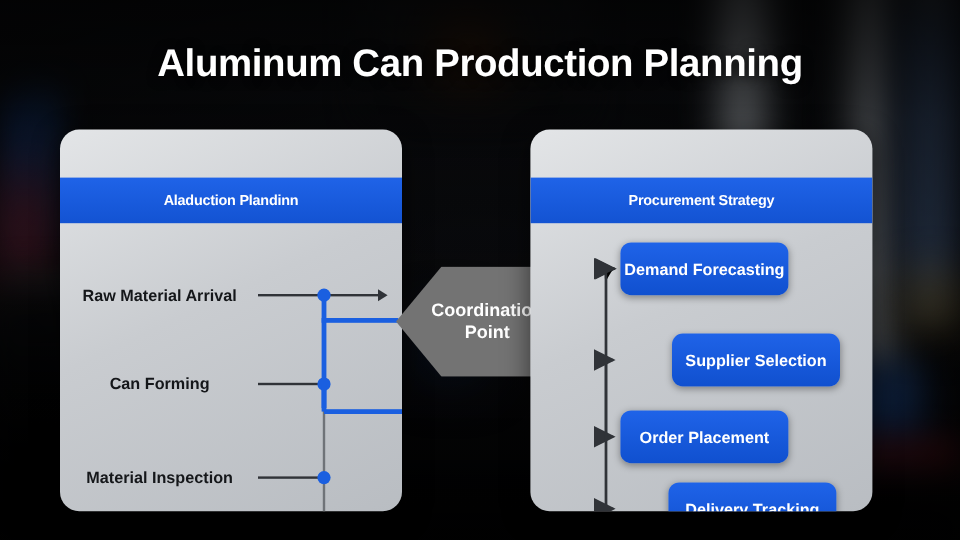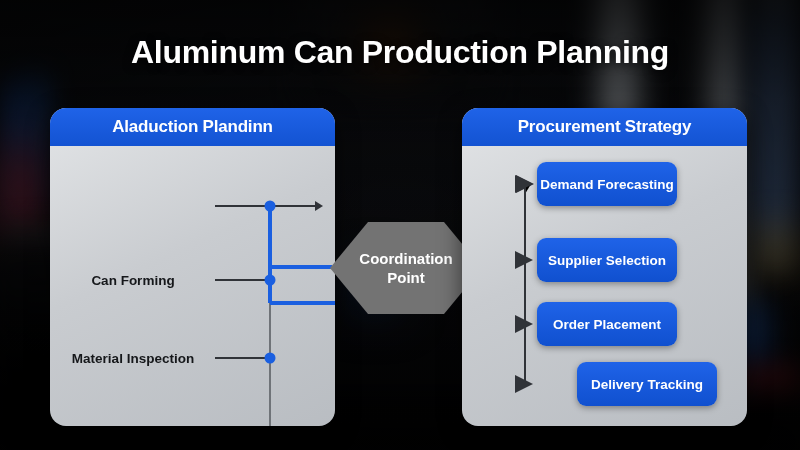--- a/index.html
+++ b/index.html
@@ -146,32 +146,33 @@
 
   
   .panel {
     position: absolute;
     border-radius: 16px;
     overflow: hidden;
     background: linear-gradient(155deg, #e3e5e7 0%, #c9ccd0 45%, #b9bdc2 100%);
     box-shadow: 0 6px 22px rgba(0,0,0,0.55);
   }
   .panel-left  { left: 50px;  top: 108px; width: 285px; height: 318px; }
-  .panel-right { left: 462px; top: 108px; width: 285px; height: 318px; }
+  .panel-right { left: 442px; top: 108px; width: 285px; height: 318px; }
 
   .panel-header {
     height: 38px;
     background: linear-gradient(180deg, #1f63e8, #1353d2);
     color: #fff;
-    font-size: 17px;
+    font-size: 12px;
     font-weight: bold;
     display: flex;
     align-items: center;
     justify-content: center;
     letter-spacing: -0.2px;
+    margin-top: 40px;
   }
   .panel-body {
     position: relative;
     height: 220px;
   }
 
   
   .stage-label {
     position: absolute;
     left: 8px;
@@ -309,20 +310,21 @@
 
   <div class="title">Aluminum Can Production Planning</div>
 
   <div class="panel panel-left">
     <div class="panel-header">Aladuction Plandinn</div>
     <div class="panel-body">
 
       <div class="spine" style="left:219px; top:60px; height:226px;"></div>
       <div class="spine-blue" style="left:218px; top:60px; height:94px;"></div>
 
+      <div class="stage-label" style="top:60px;">Raw Material Arrival</div>
       <div class="conn-h" style="left:165px; top:59px; width:55px;"></div>
       <div class="conn-h" style="left:220px; top:59px; width:45px;"></div>
       <div class="arrow-head" style="left:265px; top:60px;"></div>
       <div class="node-dot" style="left:220px; top:60px;"></div>
 
       <div class="stage-label" style="top:134px;">Can Forming</div>
       <div class="conn-h" style="left:165px; top:133px; width:55px;"></div>
       <div class="node-dot" style="left:220px; top:134px;"></div>
 
       <div class="spine-blue-h" style="left:220px; top:155px; width:70px;"></div>
@@ -371,20 +373,20 @@
 
         <path d="M63,48 L63,42 Q63,38 67,38 L69,38" stroke="none"></path>
 
         <path d="M63,130 L63,42 Q63,38 67,38 L69,38" stroke="#303338" stroke-width="2" fill="none" marker-end="url(#ah)"></path>
         <path d="M63,130 L63,118 Q63,114 67,114 L69,114" stroke="#303338" stroke-width="2" fill="none" marker-end="url(#ah)"></path>
         <path d="M63,130 L63,174 Q63,178 67,178 L69,178" stroke="#303338" stroke-width="2" fill="none" marker-end="url(#ah)"></path>
         <path d="M63,130 L63,234 Q63,238 67,238 L69,238" stroke="#303338" stroke-width="2" fill="none" marker-end="url(#ah)"></path>
       </svg>
 
       <div class="proc-box" style="top:16px;">Demand Forecasting</div>
-      <div class="proc-box" style="top:92px;">Supplier Selection</div>
+      <div class="proc-box" style="top:92px;margin-left:43px;">Supplier Selection</div>
       <div class="proc-box" style="top:156px;">Order Placement</div>
       <div class="proc-box" style="top:216px;margin-left:40px;">Delivery Tracking</div>
 
     </div>
   </div>
 
 </div>
 
 </body></html>

